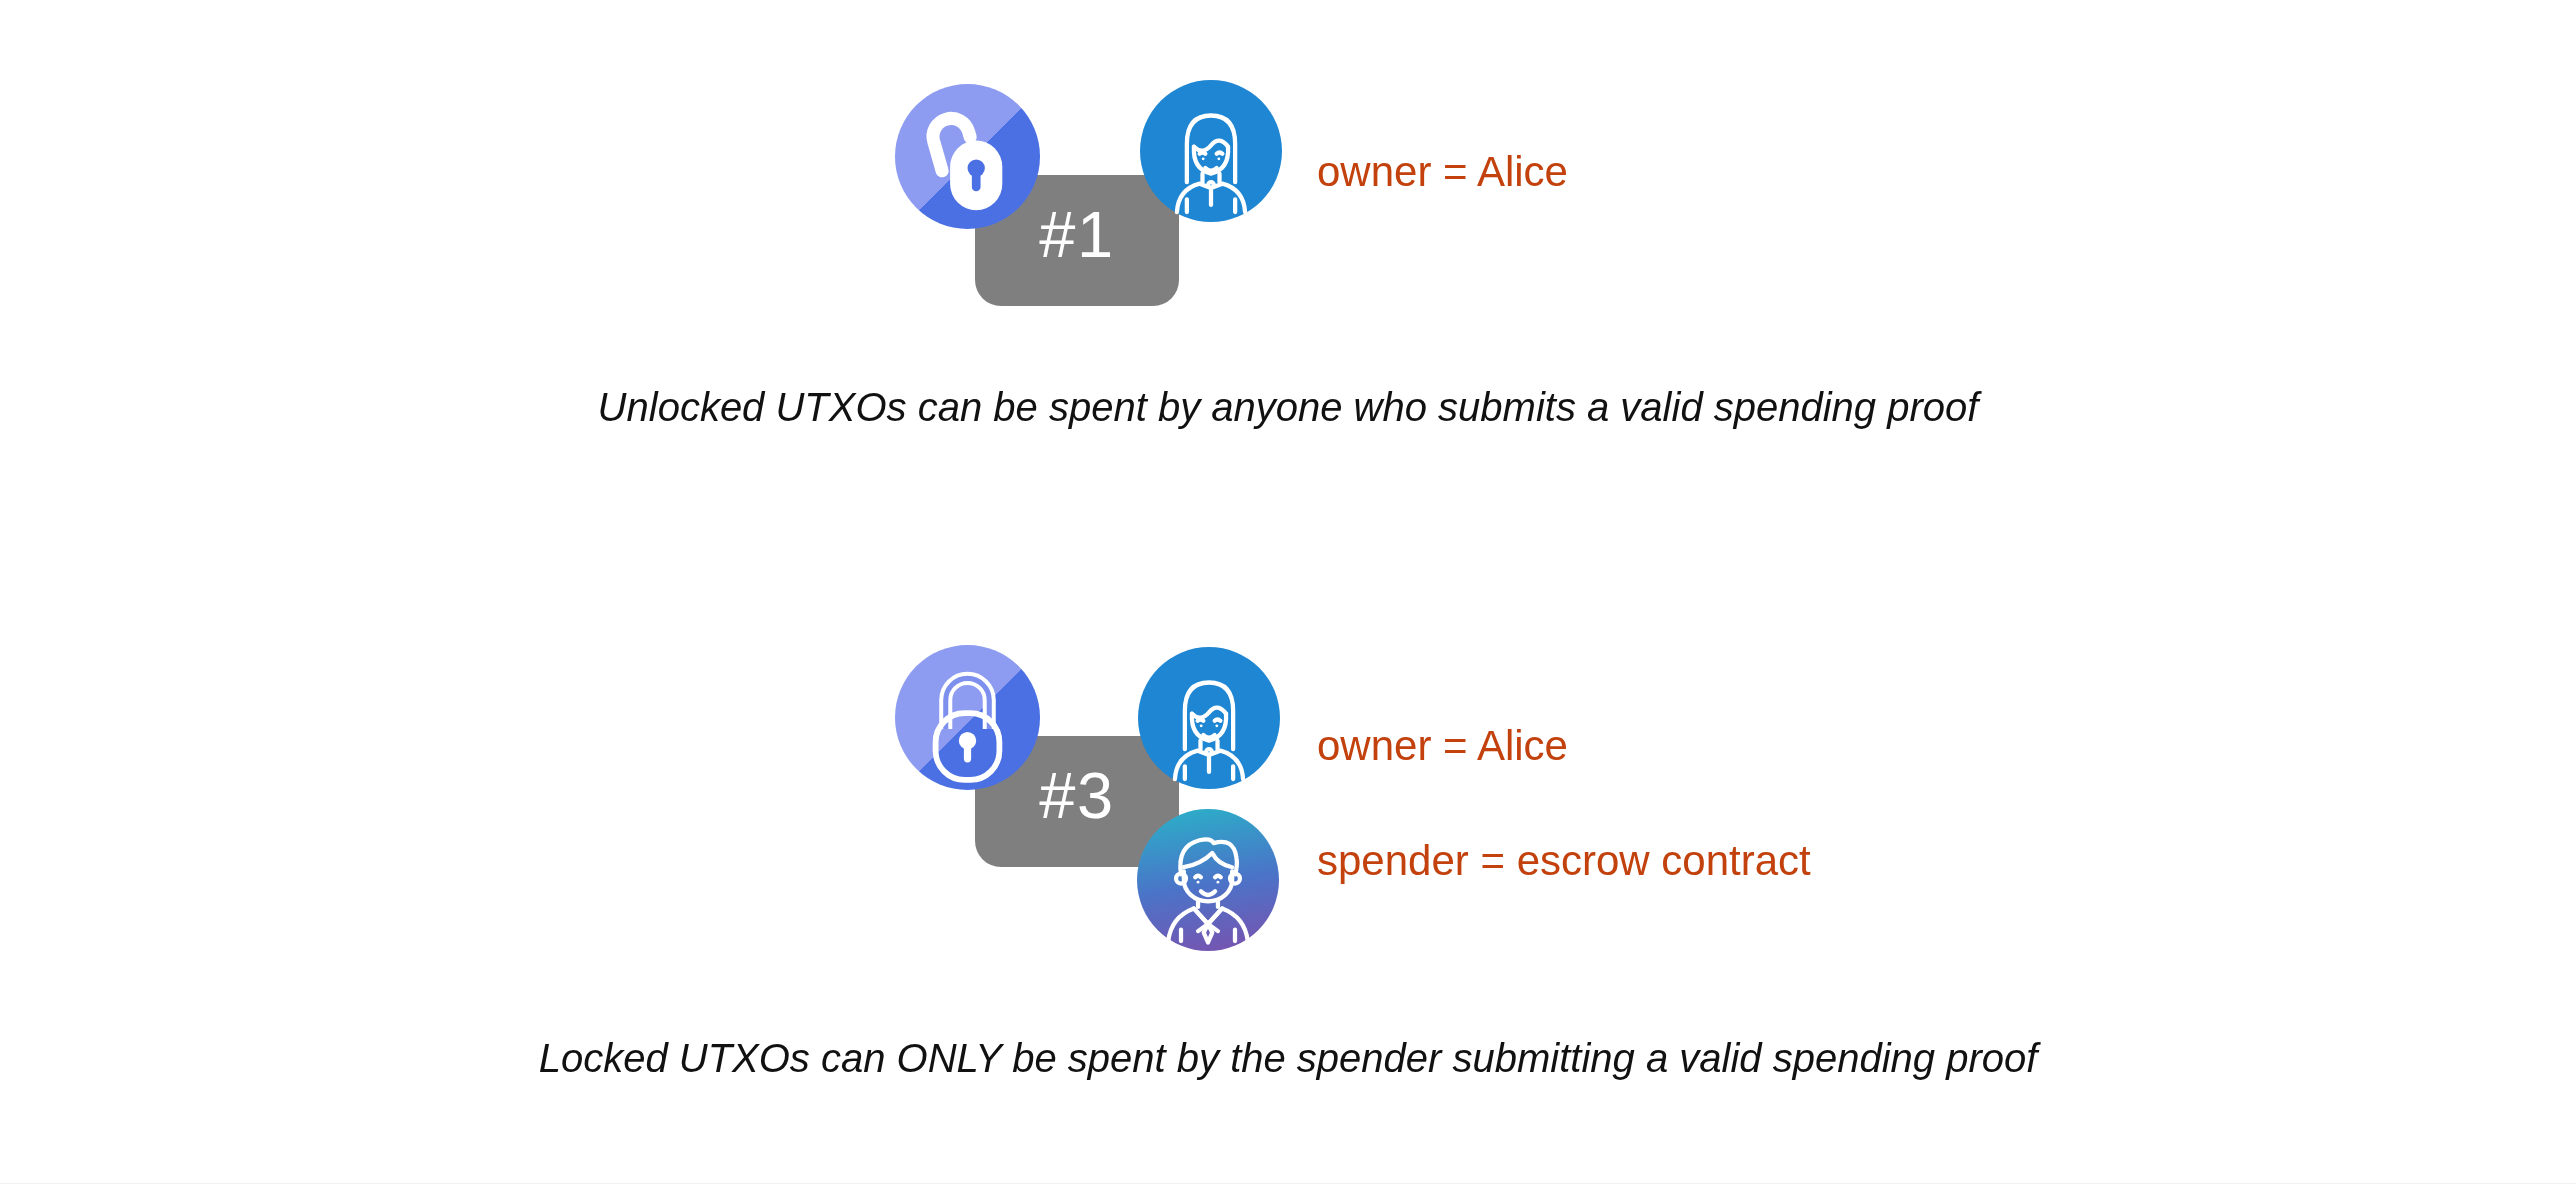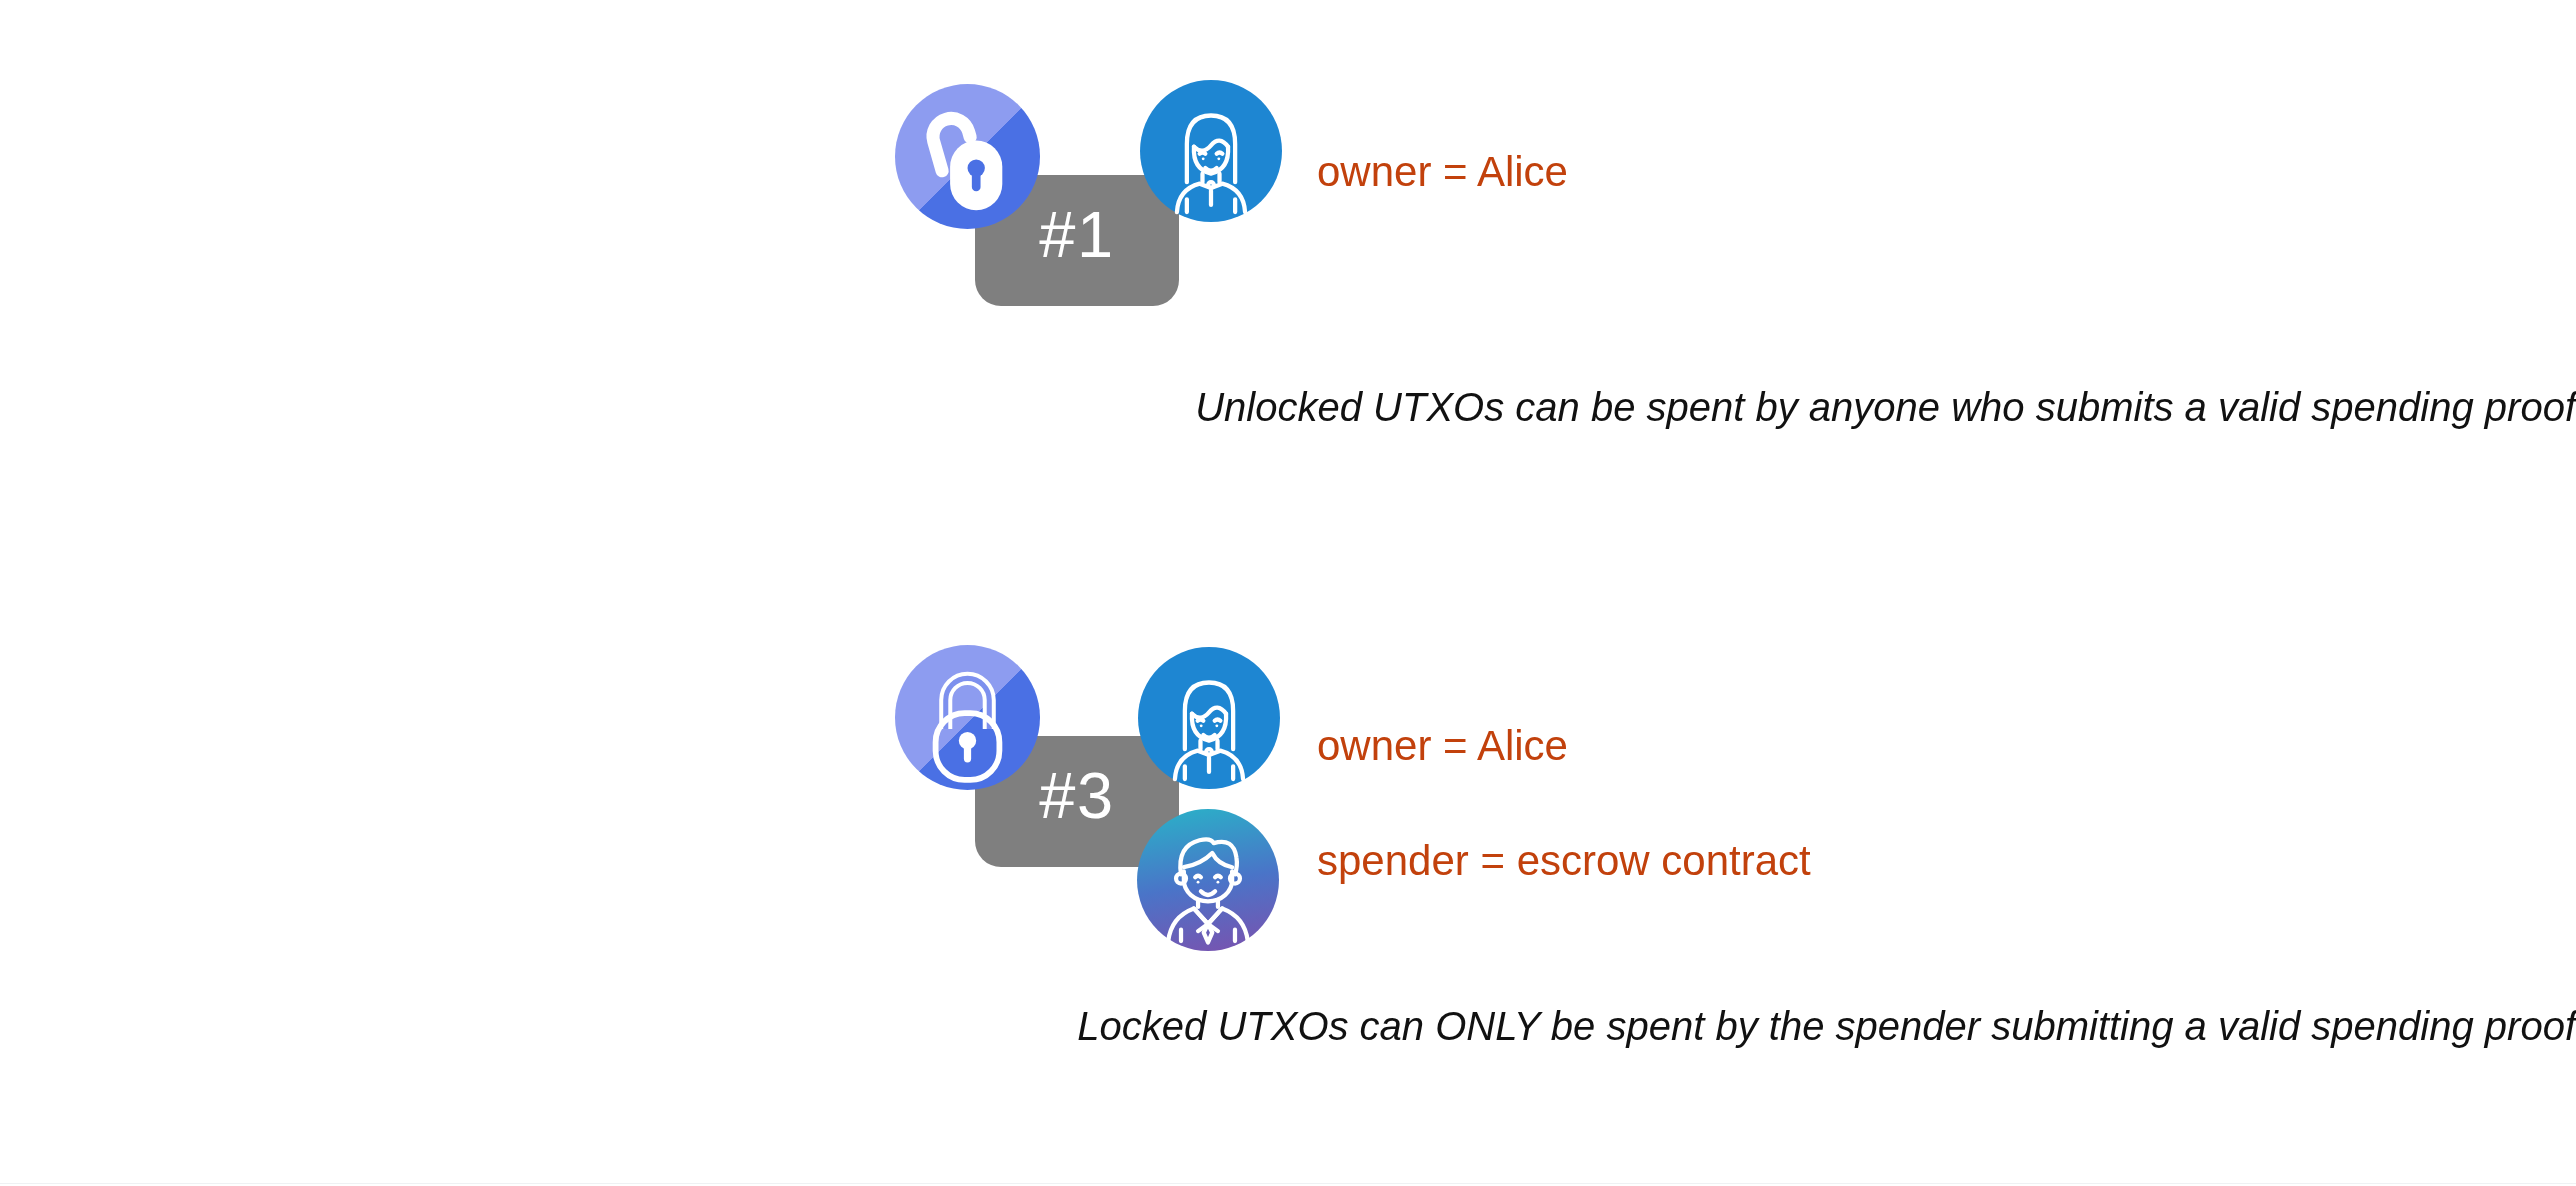--- a/index.html
+++ b/index.html
@@ -40,21 +40,21 @@
     position:absolute;
     left:1317px;
     color:#c2410c;
     font-size:42px;
     line-height:49px;
     white-space:nowrap;
   }
   .caption{
     position:absolute;
     left:0;right:0;
-    text-align:right;
+    text-align:center;
     color:#111111;
     font-size:40px;
     font-style:italic;
     white-space:nowrap;
   }
   .bottom-divider{
     position:absolute;
     left:0;right:0;
     bottom:2.6px;
     height:1.7px;
@@ -67,21 +67,21 @@
   .owner1{top:147px;}
   .spender1{top:282px;}
   .caption1{top:385px;}
   
   .box2{left:975px;top:736px;width:204px;height:131px;}
   .lock2{left:895px;top:645px;width:145px;height:145px;}
   .alice2{left:1138px;top:647px;width:142px;height:142px;}
   .escrow{left:1137px;top:809px;width:142px;height:142px;}
   .owner2{top:721px;}
   .spender2{top:836px;}
-  .caption2{top:1004px;}
+  .caption2{top:1036px;}
 </style>
 </head>
 <body>
 
 <div class="canvas">
 
   <div class="utxo-box box1">
     <span class="num">#1</span>
   </div>
 

